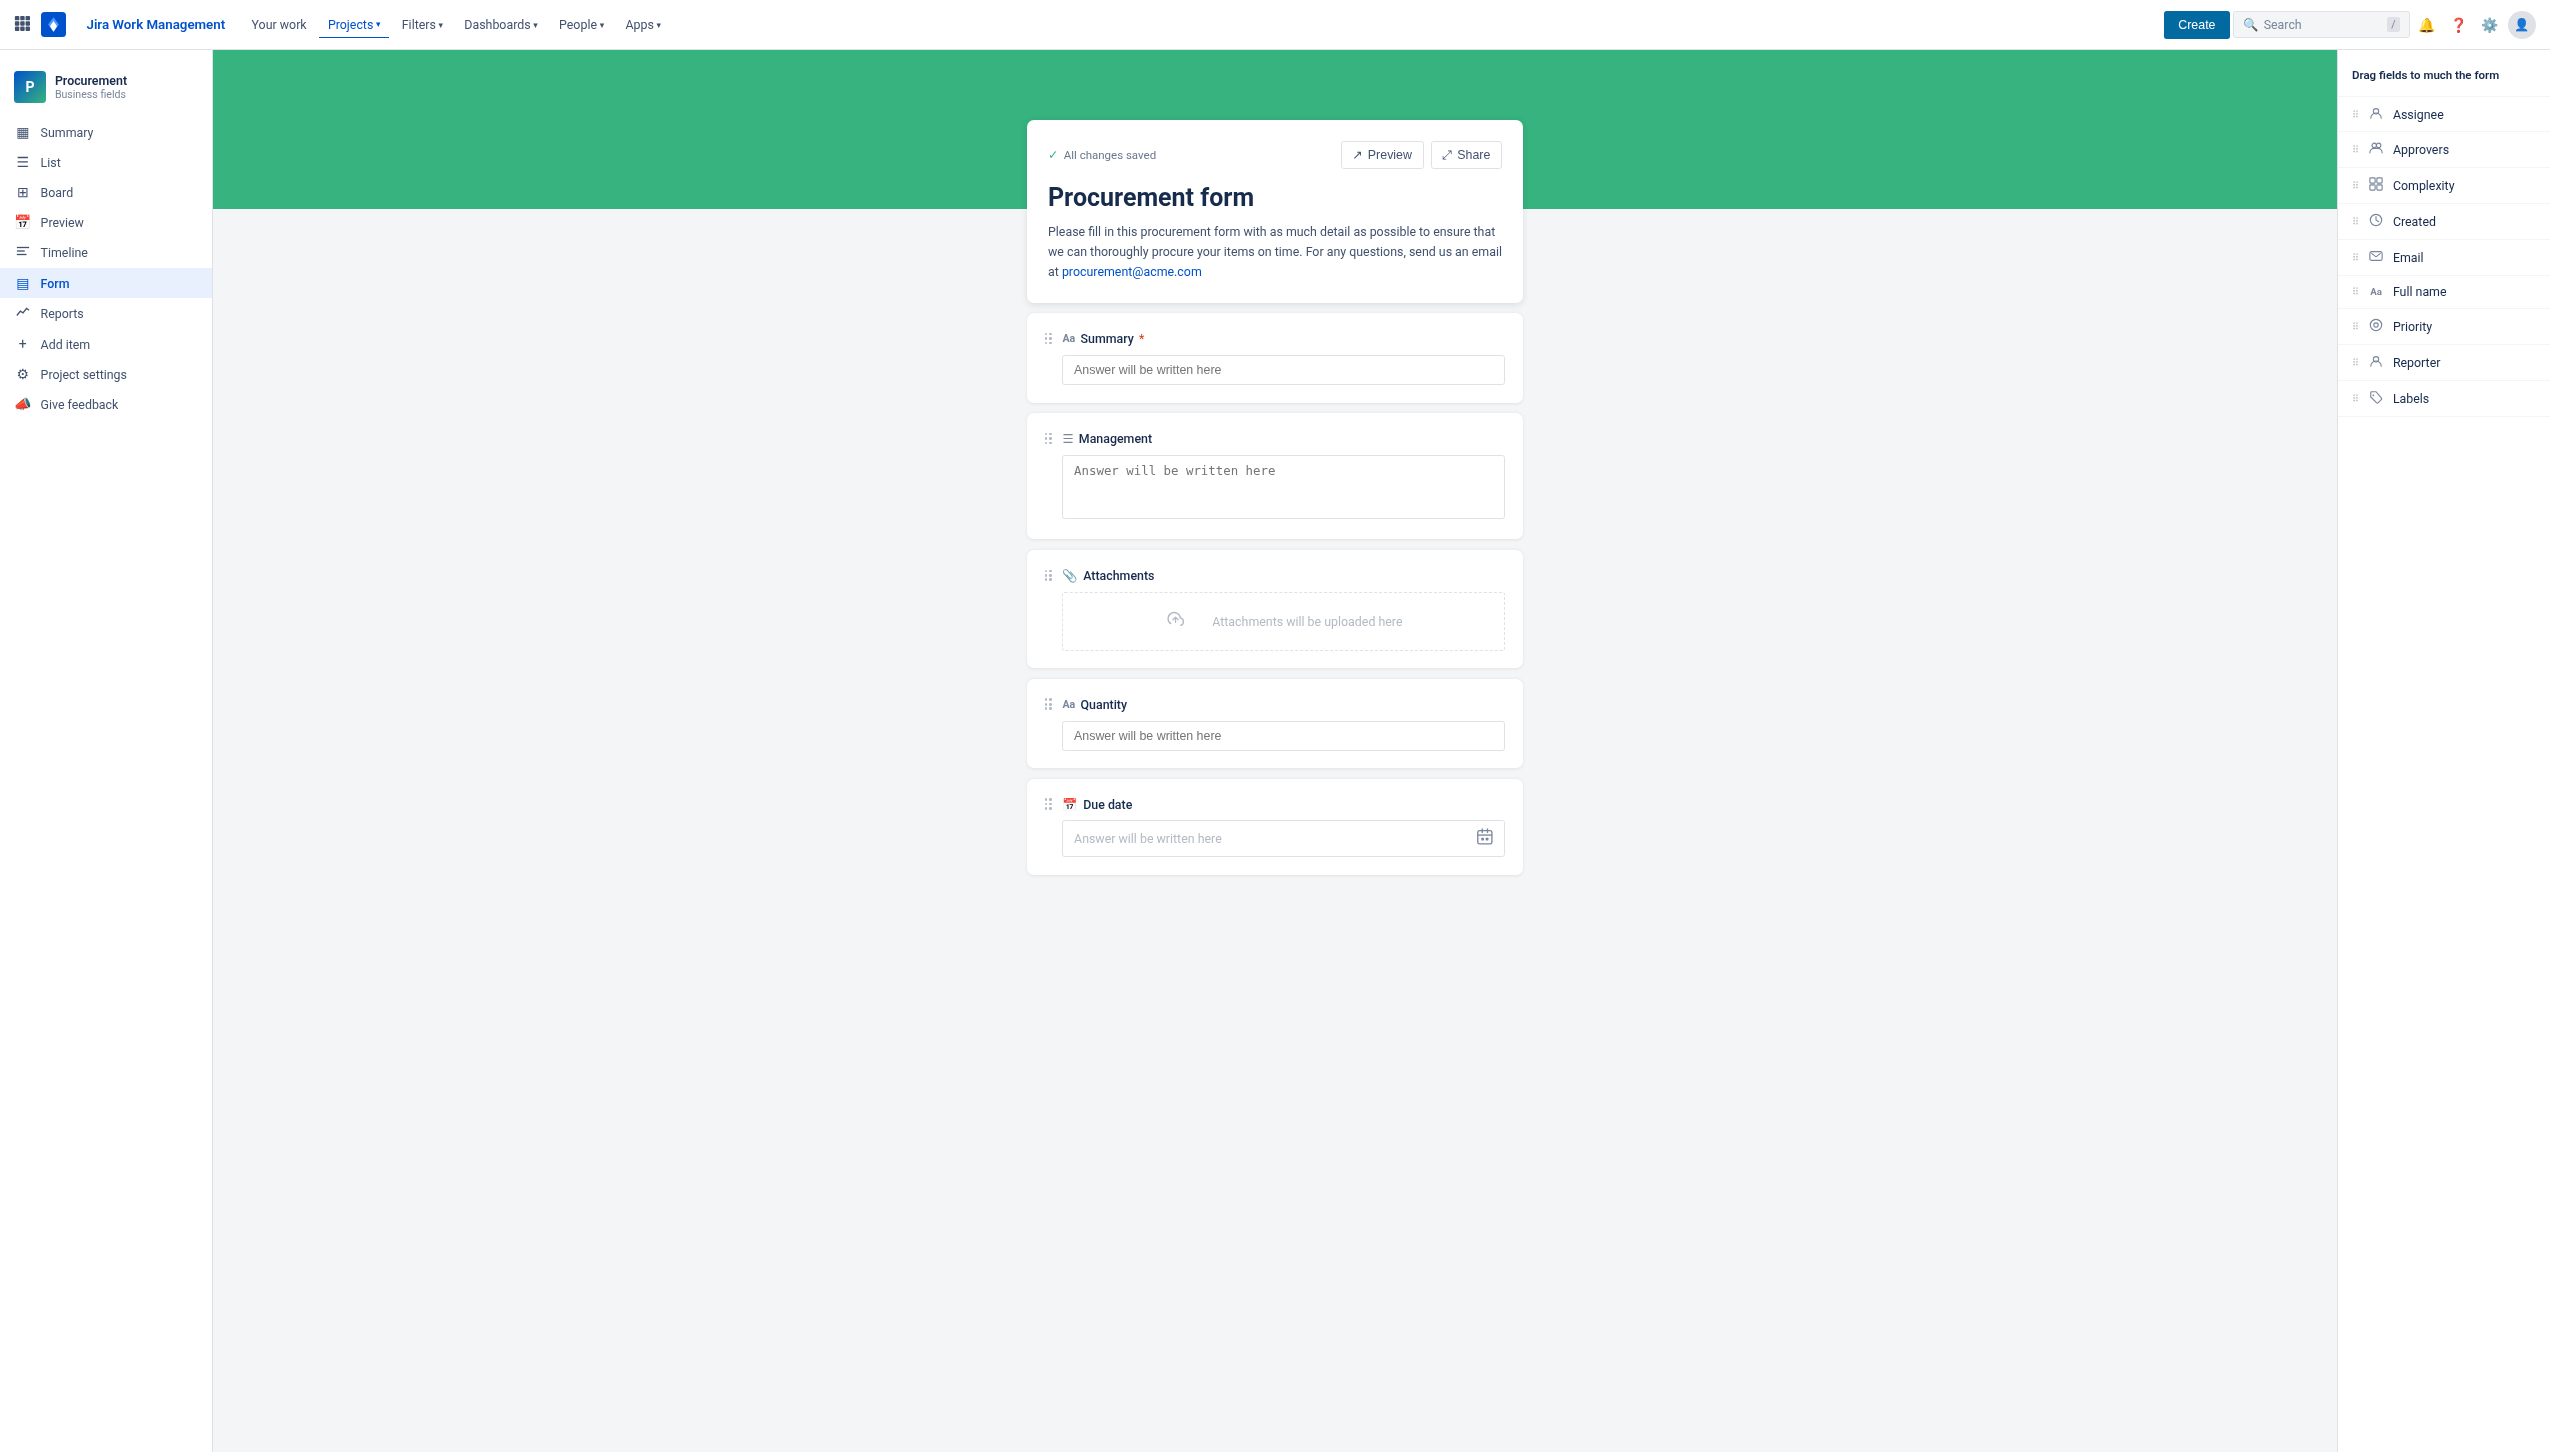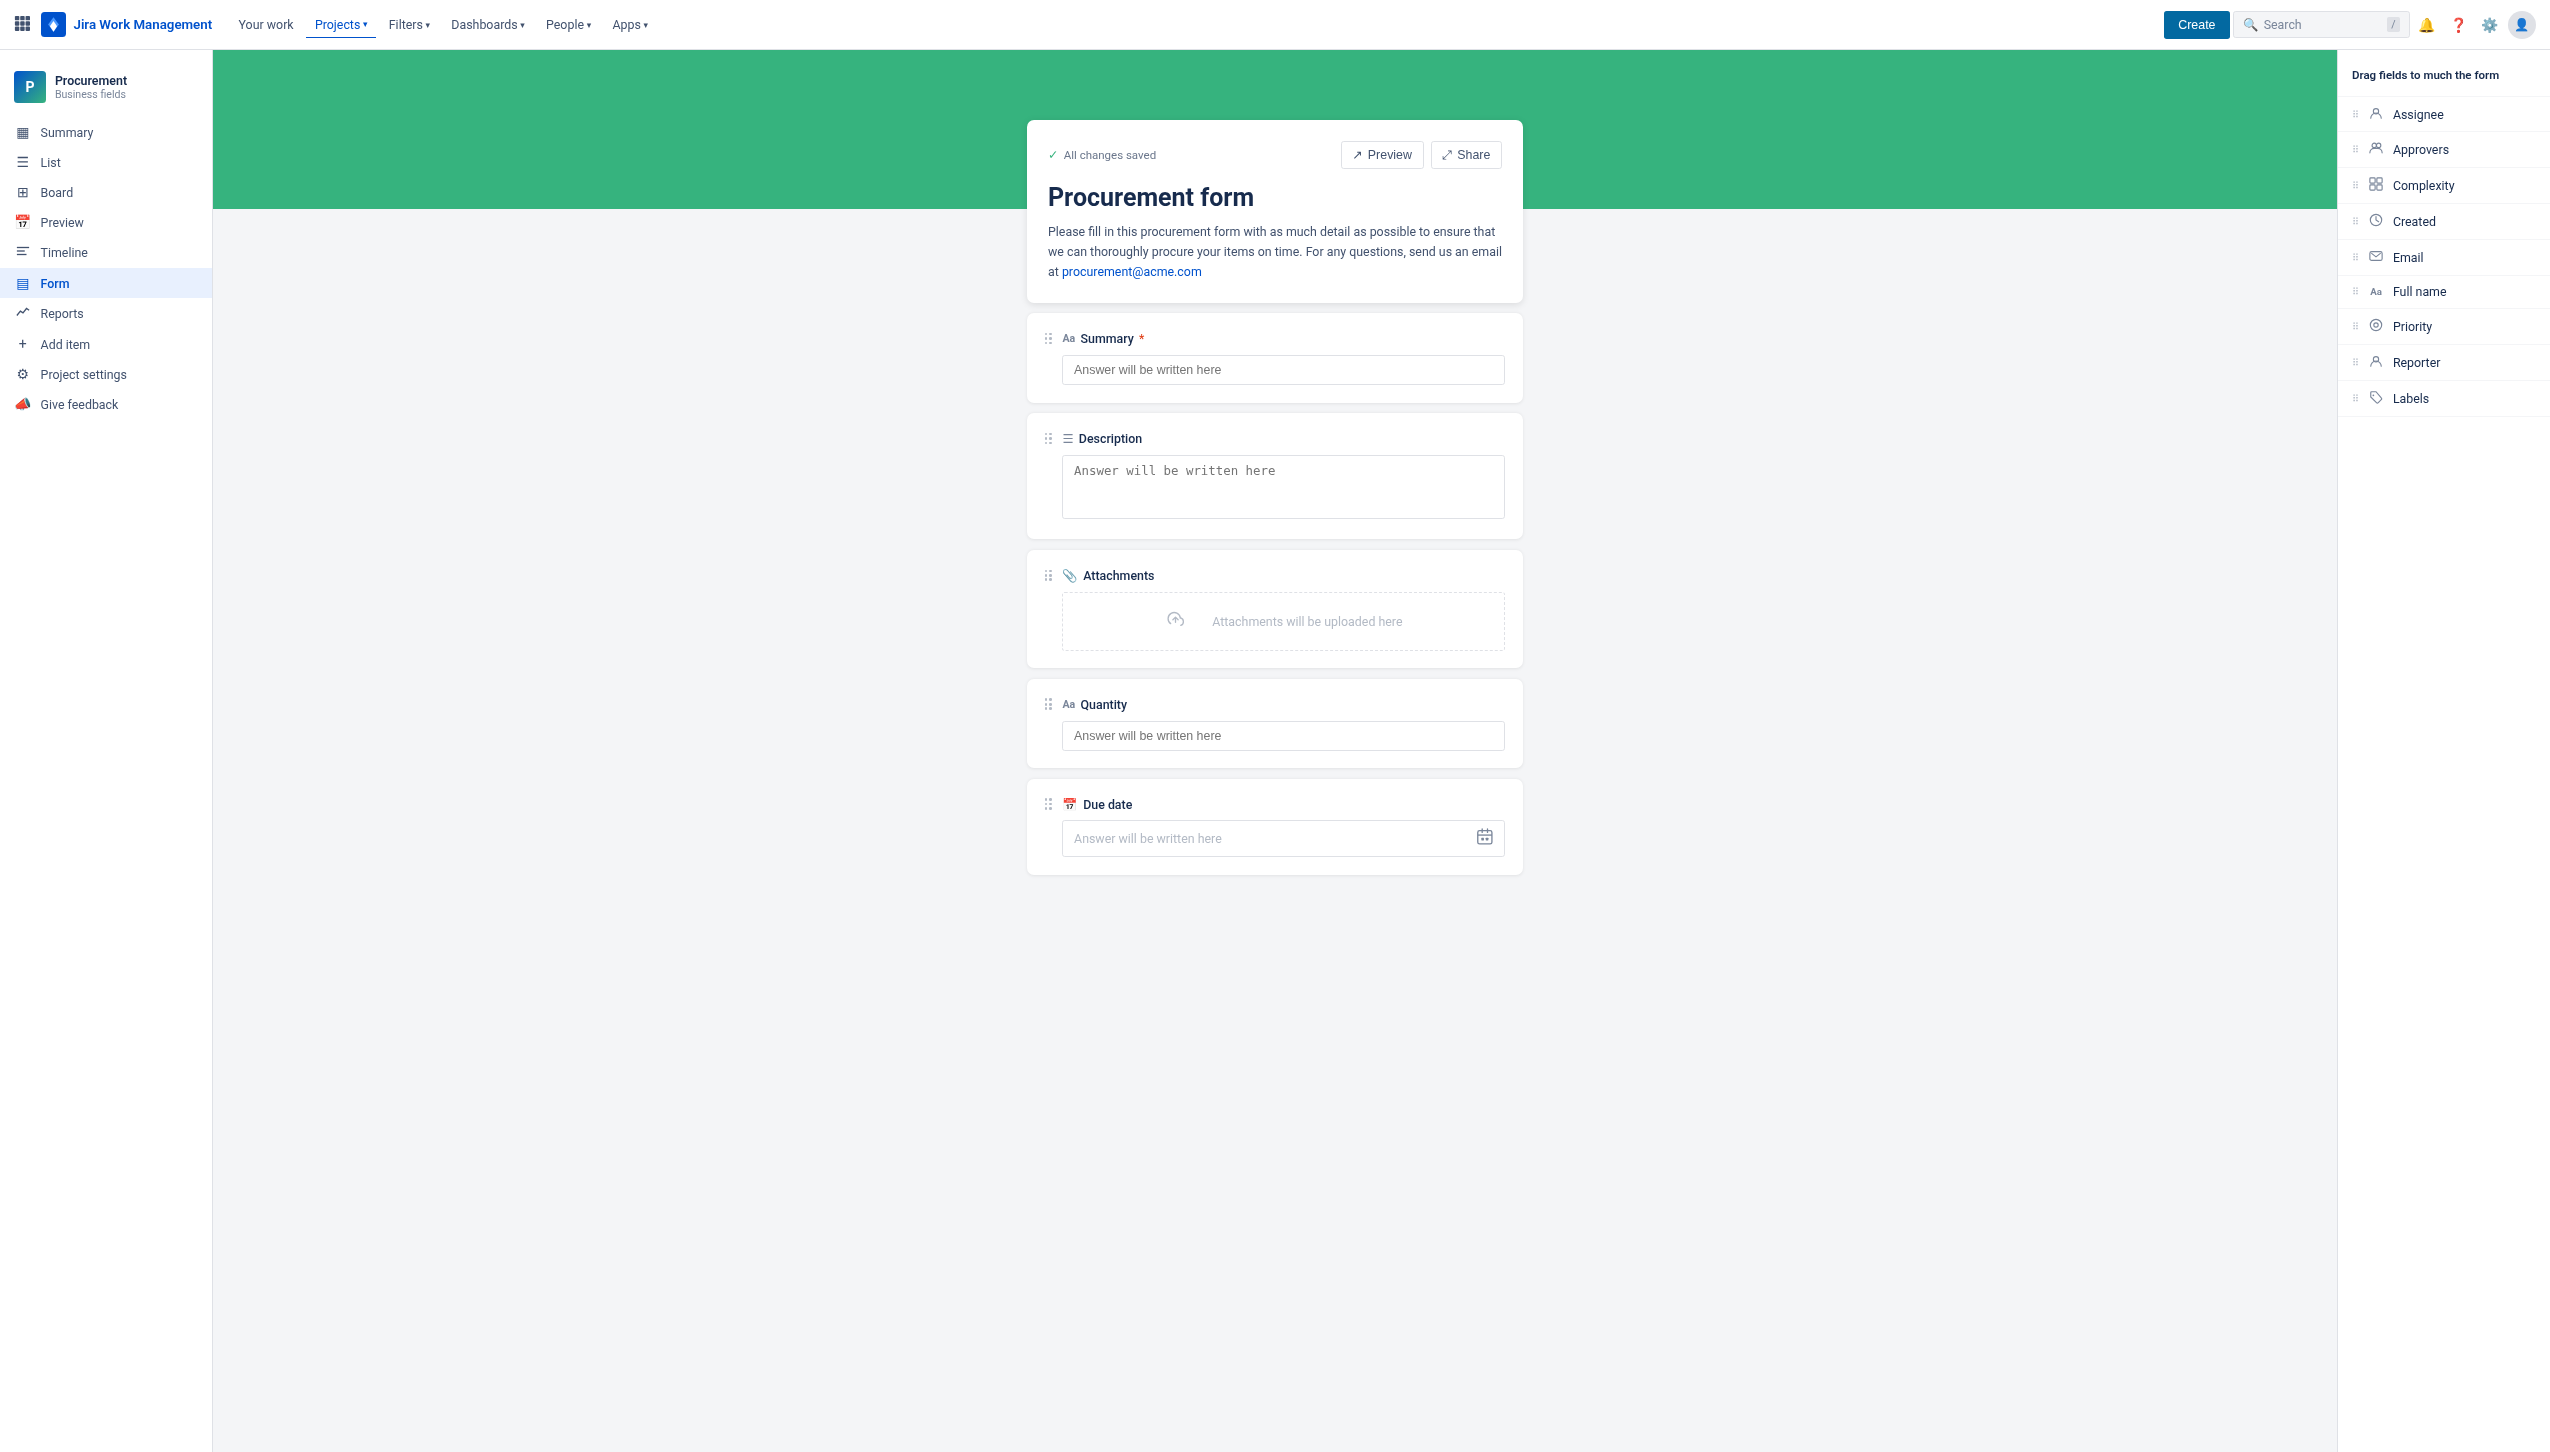--- a/index.html
+++ b/index.html
@@ -5,21 +5,21 @@
     * { box-sizing: border-box; margin: 0; padding: 0; }
     body { font-family: -apple-system, BlinkMacSystemFont, 'Segoe UI', Roboto, sans-serif; font-size: 12.4px; color: #172b4d; background: #f4f5f7; }
 
     
     .topnav {
       display: flex; align-items: center; height: 50px;
       background: #fff; border-bottom: 0.9px solid #dfe1e6;
       padding: 0 14px; gap: 3.5px; position: fixed; top: 0; left: 0; right: 0; z-index: 100;
     }
     .topnav-grid-icon { color: #42526e; margin-right: 7px; cursor: pointer; }
-    .topnav-logo { display: flex; align-items: center; gap: 8px; margin-right: 14px; text-decoration: none; }
+    .topnav-logo { display: flex; align-items: center; gap: 21px; margin-right: 14px; text-decoration: none; }
     .topnav-logo-icon { width: 25px; height: 25px; }
     .topnav-logo-text { color: #0052cc; font-weight: 600; font-size: 13.3px; }
     .topnav-item {
       padding: 5.3px 8.9px; border-radius: 2.7px; cursor: pointer;
       color: #42526e; font-size: 12.4px; white-space: nowrap;
       display: flex; align-items: center; gap: 2.7px;
     }
     .topnav-item.active { color: #0052cc; border-bottom: 1.8px solid #0052cc; border-radius: 0; }
     .topnav-chevron { font-size: 8.9px; }
     .topnav-spacer { flex: 1; }
@@ -380,21 +380,21 @@
                 <div class="drag-dot"></div>
               <div class="drag-dot"></div>
                 <div class="drag-dot"></div>
               <div class="drag-dot"></div>
                 <div class="drag-dot"></div>
             </div>
           </div>
           <div class="field-content">
             <div class="field-label-row">
               <span class="field-label-icon">☰</span>
-              <span class="field-label">Description</span>
+              <span class="field-label">Management</span>
             </div>
             <textarea class="field-textarea" readonly="" placeholder="Answer will be written here" style=""></textarea>
           </div>
         </div>
 
         <div class="form-field-card">
           <div class="field-drag-handle">
             <div class="drag-dots">
               <div class="drag-dot"></div>
                 <div class="drag-dot"></div>

